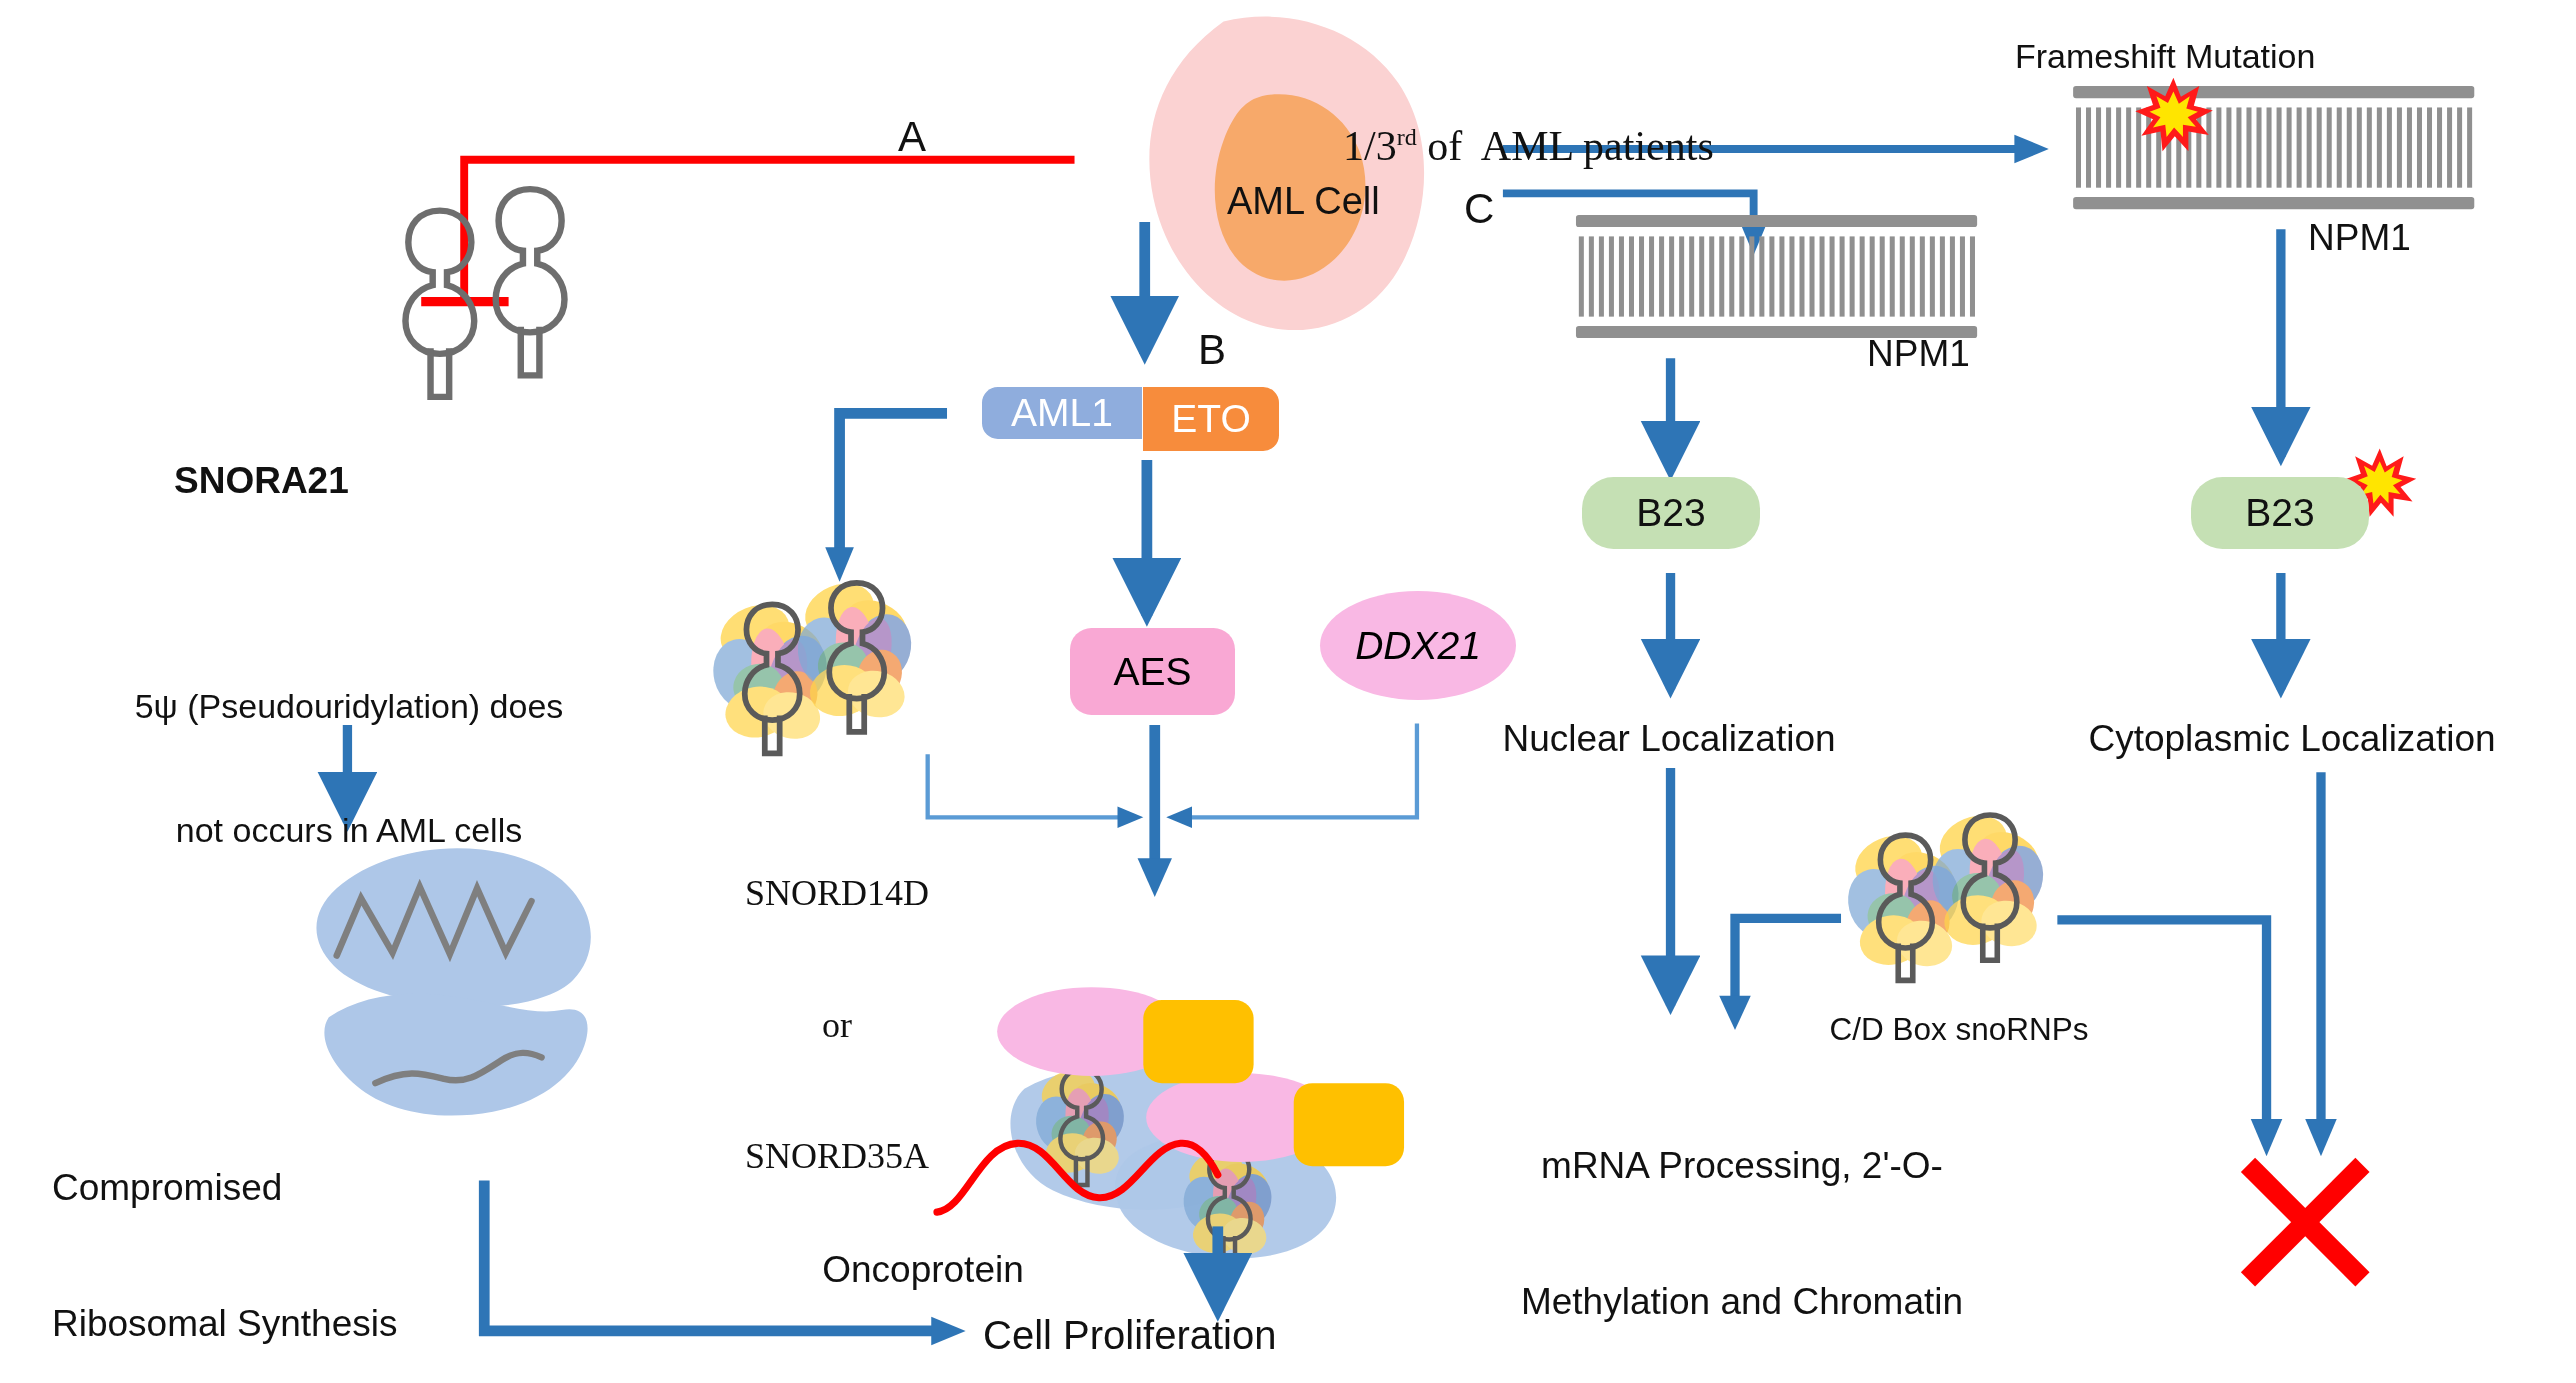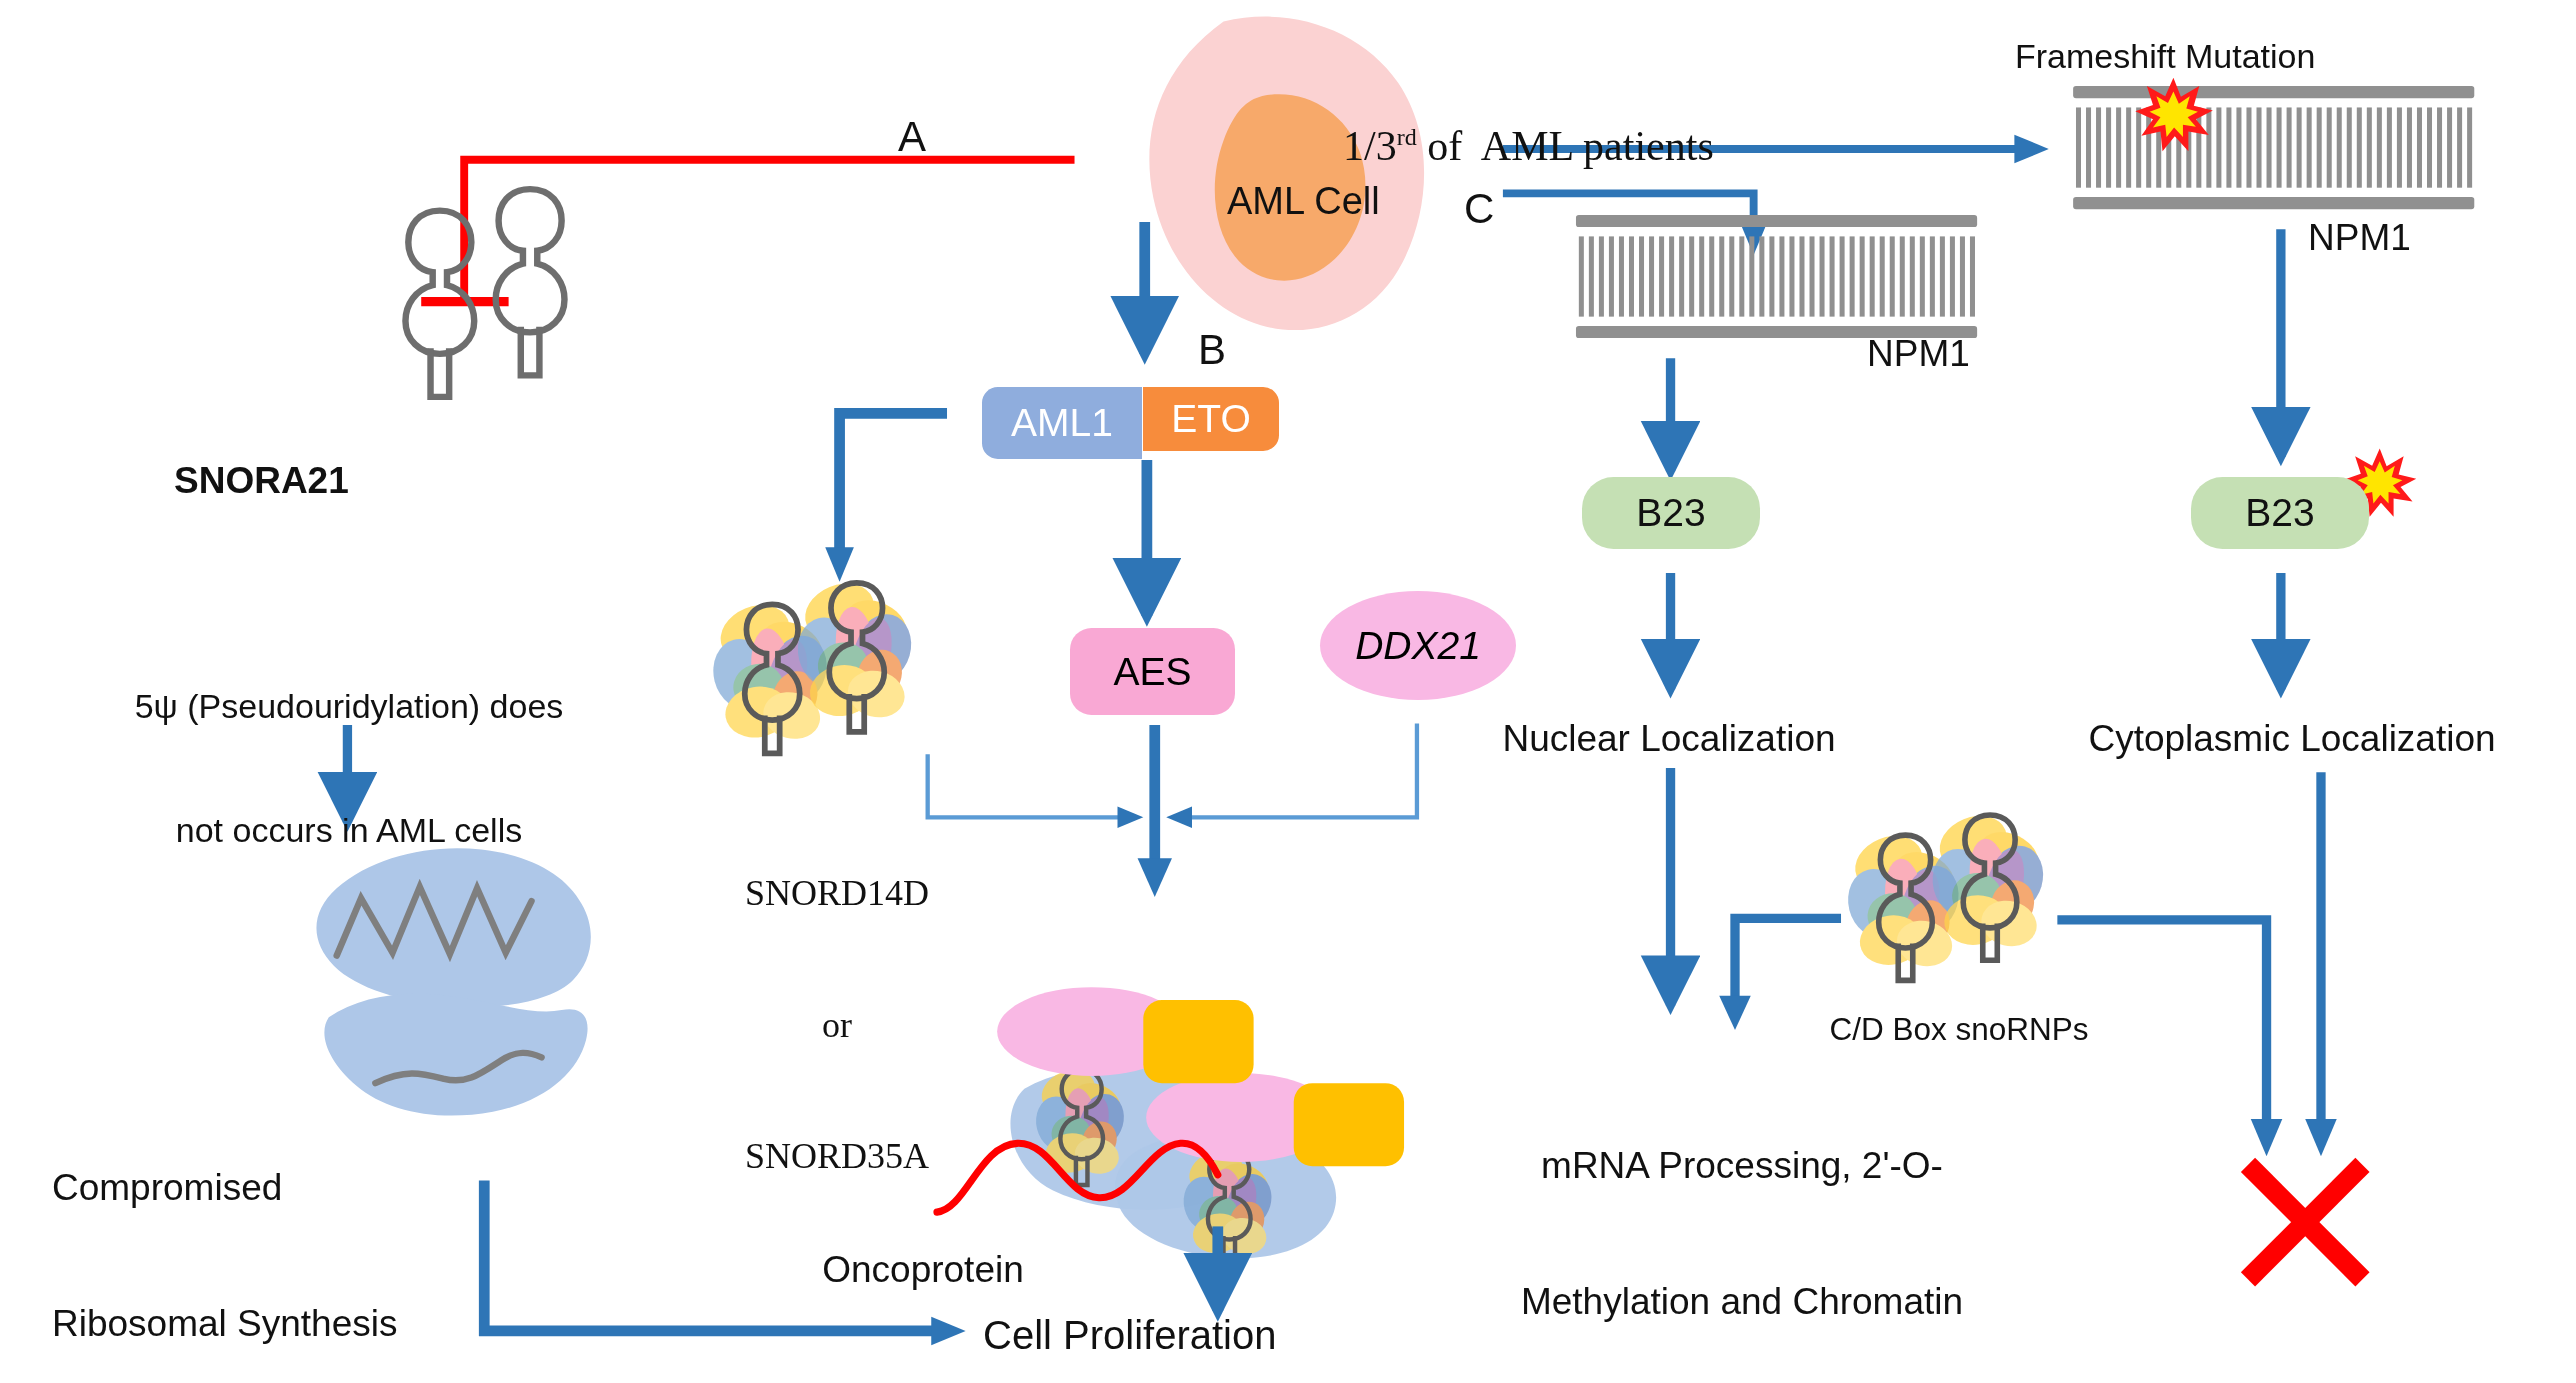--- a/index.html
+++ b/index.html
@@ -289,21 +289,21 @@
 <div class="lbl sans ctr" style="left:349px;top:603px;font-size:34px;">
   <div>5ψ (Pseudouridylation) does</div>
   <div>not occurs in AML cells</div>
 </div>
 
 <div class="lbl sans" style="left:52px;top:1075px;font-size:37px;">
   <div>Compromised</div>
   <div>Ribosomal Synthesis</div>
 </div>
 
-<div class="boxlbl pillbox aml1" style="left:982px;top:387px;width:160px;height:72px;
+<div class="boxlbl pillbox aml1" style="left:982px;top:387px;width:160px;height:52px;
             border-radius:15.8px 0 0 15.8px;">AML1</div>
 <div class="boxlbl pillbox eto" style="left:1143px;top:387px;width:136px;height:64px;
             border-radius:0 15.8px 15.8px 0;">ETO</div>
 
 <div class="boxlbl aes" style="left:1070px;top:628px;width:165px;height:87px;">AES</div>
 
 <div class="boxlbl ddx" style="left:1320px;top:591px;width:196px;height:109px;">DDX21</div>
 
 <div class="lbl serif ctr" style="left:837px;top:784px;font-size:36px;">
   <div>SNORD14D</div>

